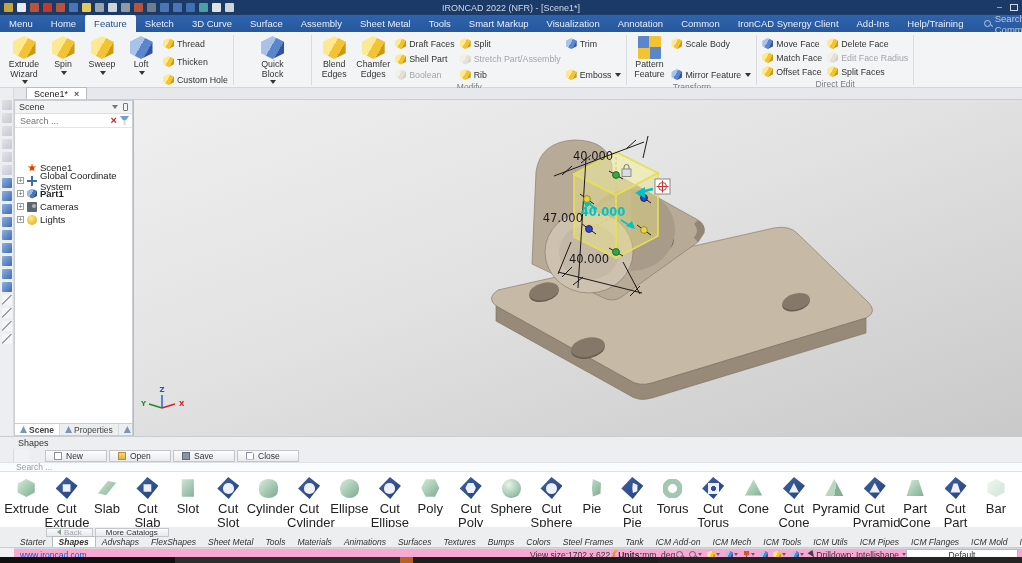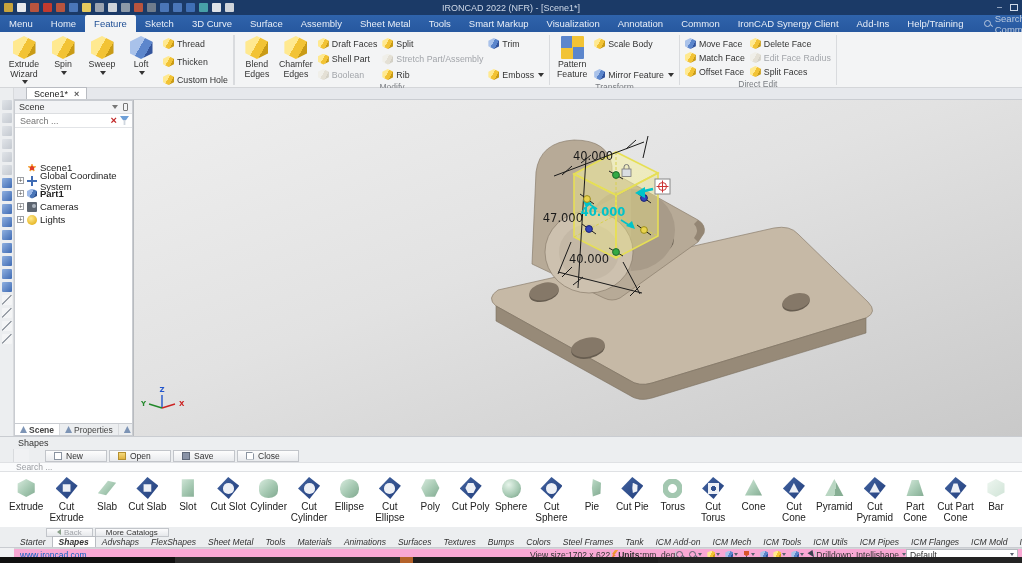--- a/index.html
+++ b/index.html
@@ -111,21 +111,21 @@
   .s-ellipse{border-radius:50%/46%;}
   .s-poly{clip-path:polygon(25% 4%,75% 4%,98% 50%,75% 96%,25% 96%,2% 50%);}
   .s-sphere{border-radius:50%;background:radial-gradient(circle at 35% 30%,#e6f4ea,#a3c7b0 60%,#6f977e);}
   .s-pie{clip-path:polygon(50% 50%,55% 2%,98% 22%,95% 80%,55% 95%);}
   .s-torus{background:radial-gradient(circle,rgba(0,0,0,0) 30%,#a3c7b0 36% 72%,rgba(0,0,0,0) 78%);}
   .cut .s-torus{background:radial-gradient(circle,rgba(0,0,0,0) 30%,#edf0f6 36% 100%);}
   .s-cone{clip-path:polygon(50% 4%,95% 90%,5% 90%);}
   .s-pyramid{clip-path:polygon(50% 2%,98% 92%,2% 92%);background:linear-gradient(100deg,#b9d6c2 55%,#86ae93 55%);}
   .s-partcone{clip-path:polygon(32% 8%,68% 8%,95% 92%,5% 92%);}
   .s-bar{clip-path:polygon(50% 2%,95% 26%,95% 74%,50% 98%,5% 74%,5% 26%);background:linear-gradient(135deg,#eff7f1,#cfe3d6);}
-  .cat-label{font-size:10px;line-height:1.05;text-align:center;color:#222;max-width:44px;}
+  .cat-label{font-size:13px;line-height:1.05;text-align:center;color:#222;max-width:44px;}
 
   
   .cat-nav{position:absolute;left:0;top:527px;width:1022px;height:10px;background:#eceef0;display:flex;align-items:center;gap:2px;padding-left:46px;}
   .navbtn{height:9px;border:1px solid #c2c5ca;background:linear-gradient(#fbfbfc,#e6e8eb);display:flex;align-items:center;gap:3px;padding:0 10px;font-size:8px;color:#333;}
   .navbtn.disabled{color:#9a9da2;}
   .backarrow{width:0;height:0;border-top:3px solid transparent;border-bottom:3px solid transparent;border-right:4px solid #8aa08a;}
   .cat-tabs{position:absolute;left:0;top:537px;width:1022px;height:11px;background:#eceef0;border-bottom:1px solid #c9ccd1;display:flex;align-items:flex-end;padding-left:14px;font-style:italic;}
   .ctab{padding:0 6px;font-size:8.5px;color:#333;height:11px;display:flex;align-items:center;white-space:nowrap;}
   .ctab.active{background:#fff;border:1px solid #b9bcc2;border-bottom:none;font-weight:bold;}
 
@@ -137,21 +137,21 @@
   .stool{display:flex;align-items:center;gap:1px;}
   .g-zoom{position:relative;width:8px;height:8px;}
   .g-zoom::before{content:"";position:absolute;left:0;top:0;width:5px;height:5px;border:1.2px solid #5a6270;border-radius:50%;}
   .g-zoom::after{content:"";position:absolute;left:5.5px;top:5.5px;width:3px;height:1.2px;background:#5a6270;transform:rotate(45deg);}
   .g-cube{width:8px;height:8px;clip-path:polygon(50% 0,100% 25%,100% 75%,50% 100%,0 75%,0 25%);background:linear-gradient(120deg,#ffe990 0 45%,#f2c335 45% 72%,#c99b16 72%);}
   .g-cube.b{background:linear-gradient(120deg,#a9c2ea 0 45%,#5c86cc 45% 72%,#33549c 72%);}
   .g-pin{width:7px;height:8px;background:radial-gradient(circle at 50% 25%,#d9542b 38%,transparent 40%),linear-gradient(90deg,transparent 44%,#5a6270 44% 56%,transparent 56%);}
   .g-cursor{width:0;height:0;border-left:3px solid transparent;border-right:3px solid transparent;border-top:7px solid #3b4250;transform:rotate(-35deg);}
   .sdrop{width:0;height:0;border-left:2.5px solid transparent;border-right:2.5px solid transparent;border-top:3.5px solid #5a6270;}
   .units-ico{width:7px;height:9px;background:linear-gradient(#f7a43c,#e0761f);clip-path:polygon(55% 0,100% 0,45% 55%,70% 55%,0 100%,30% 48%,10% 48%);}
-  .combo{height:11px;border:1px solid #b5b9bf;background:#fff;display:flex;align-items:center;padding:0 3px;gap:4px;}
+  .combo{height:11px;border:1px solid #b5b9bf;background:#fff;display:flex;align-items:center;padding:0 3px;gap:4px;flex-direction:column;}
   .combo .lbl{white-space:nowrap;}
   .combo.wide{width:112px;justify-content:space-between;}
 
   .bottomstrip{position:absolute;left:0;top:557px;width:1022px;height:6px;background:#161616;display:flex;}
   .bs1{width:175px;background:#101010;}
   .bs2{width:225px;background:#2d2d2d;}
   .bs3{width:13px;background:#b4622a;}
   .bs4{width:245px;background:#1e1e1e;}
   .bs5{flex:1;background:#232323;}
 </style>
@@ -280,20 +280,30 @@
             </button>
           <button class="rsmall">
               <span class="ricon sm"></span>
               <span>Custom Hole</span>
             </button>
         </div>
       </div>
       <div class="glabel">Feature</div>
     </div>
     <div class="gsep"></div>
+    <div class="rgroup">
+      <div class="rrow" style="justify-content:center;">
+        <button class="rbig">
+          <span class="ricon blue"></span>
+          <span>Quick Block</span>
+            <span class="drop rdrop"></span>
+        </button>
+      </div>
+      <div class="glabel">Quick Pick Shapes</div>
+    </div>
     <div class="gsep"></div>
     <div class="rgroup">
       <div class="rrow">
         <button class="rbig">
           <span class="ricon"></span>
           <span>Blend Edges</span>
         </button>
         <button class="rbig">
           <span class="ricon"></span>
           <span>Chamfer Edges</span>

